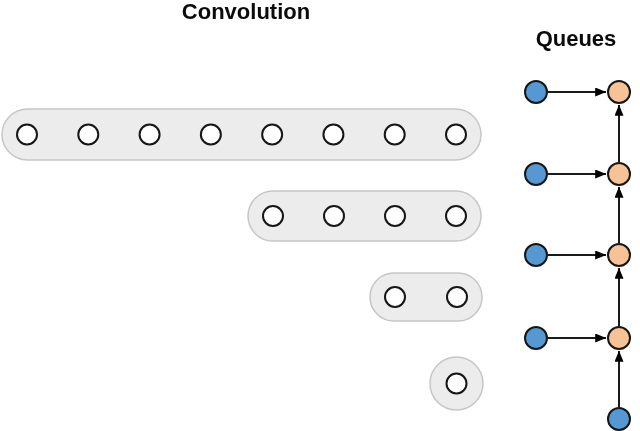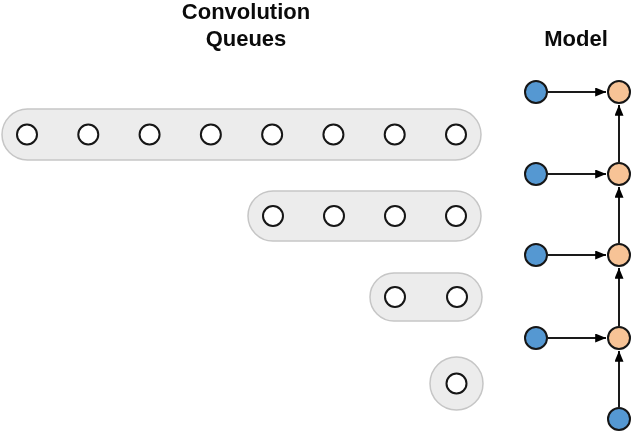--- a/index.html
+++ b/index.html
@@ -23,23 +23,23 @@
     white-space: pre-line;
   }
   .title-left  { left: 136px; width: 220px; }
   .title-right { left: 466px; width: 220px; }
 </style>
 </head>
 <body>
 
 <div class="figure">
 
-  <div class="title title-left"><span>Convolution</span><br><span>Queues</span></div>
+  <div class="title title-left"><span>Convolution</span><br></div>
 
-  <div class="title title-right"><br><span>Model</span></div>
+  <div class="title title-right"><br><span>Queues</span></div>
 
   <svg width="640" height="431" viewBox="0 0 640 431">
     <defs>
       <marker id="ah" markerWidth="6" markerHeight="5" refX="5.4" refY="2.25" orient="auto" markerUnits="strokeWidth">
         <path d="M0,0 L5.5,2.25 L0,4.5 Z"></path>
       </marker>
     </defs>
     <g id="layer-queues">
         <rect x="2" y="109" width="479" height="51" rx="25.5" fill="#ececec" stroke="#c6c6c6" stroke-width="1.5"></rect>
         <circle cx="27" cy="134.5" r="10" fill="#ffffff" stroke="#161616" stroke-width="2"></circle>

